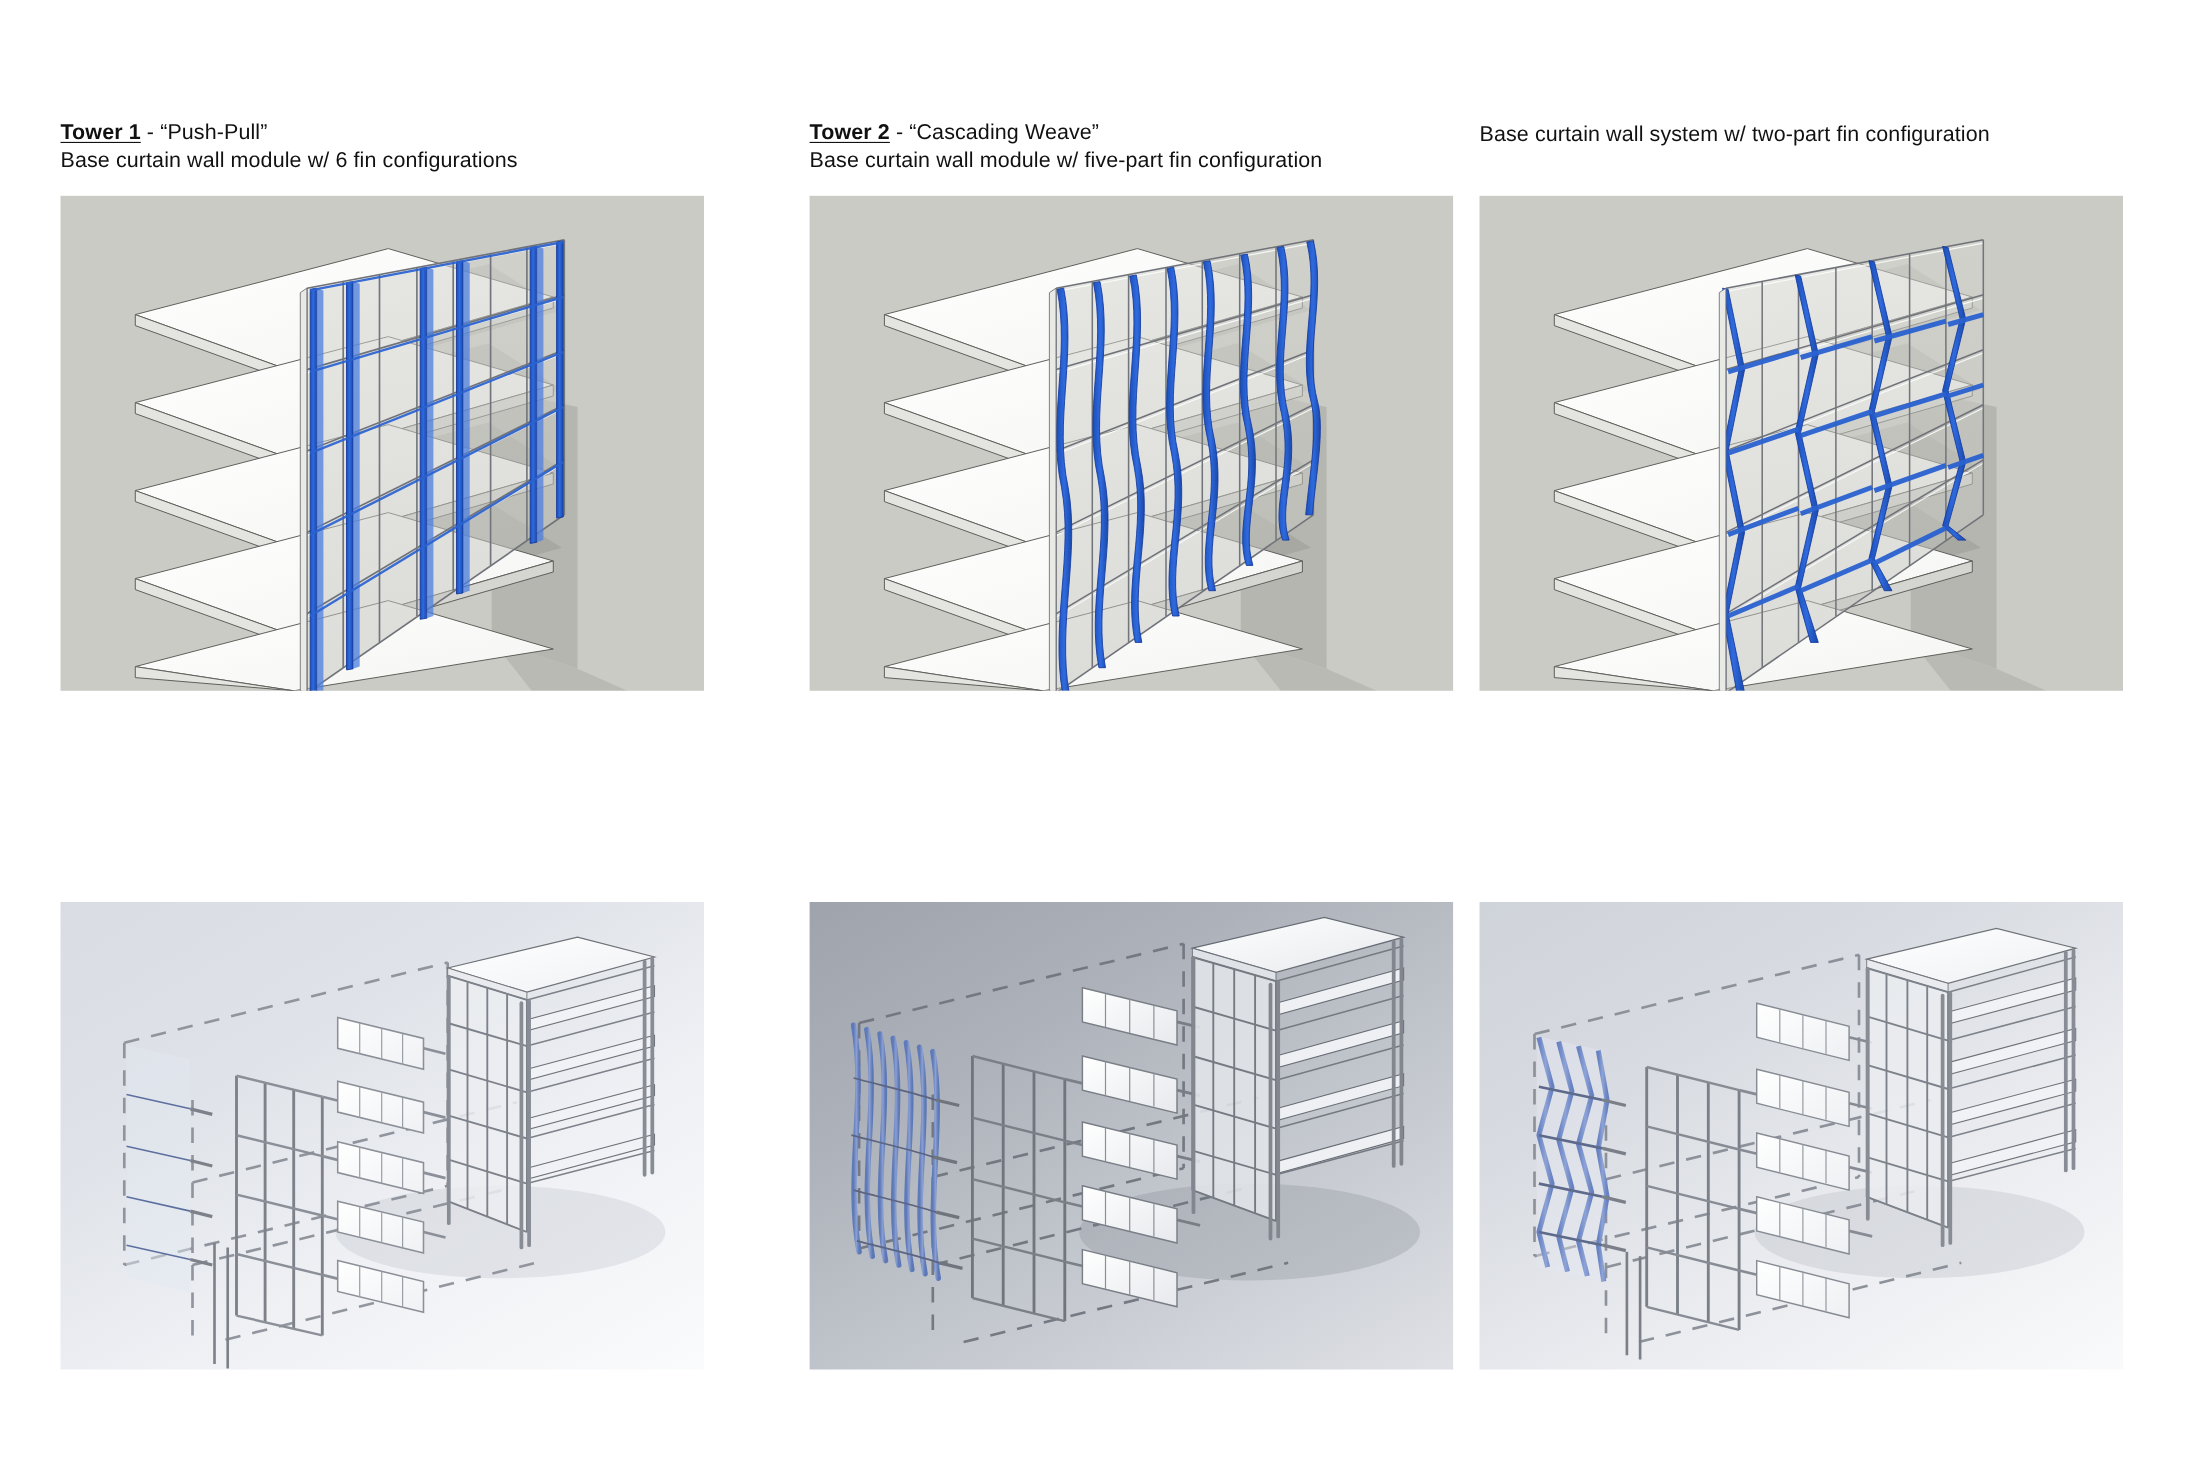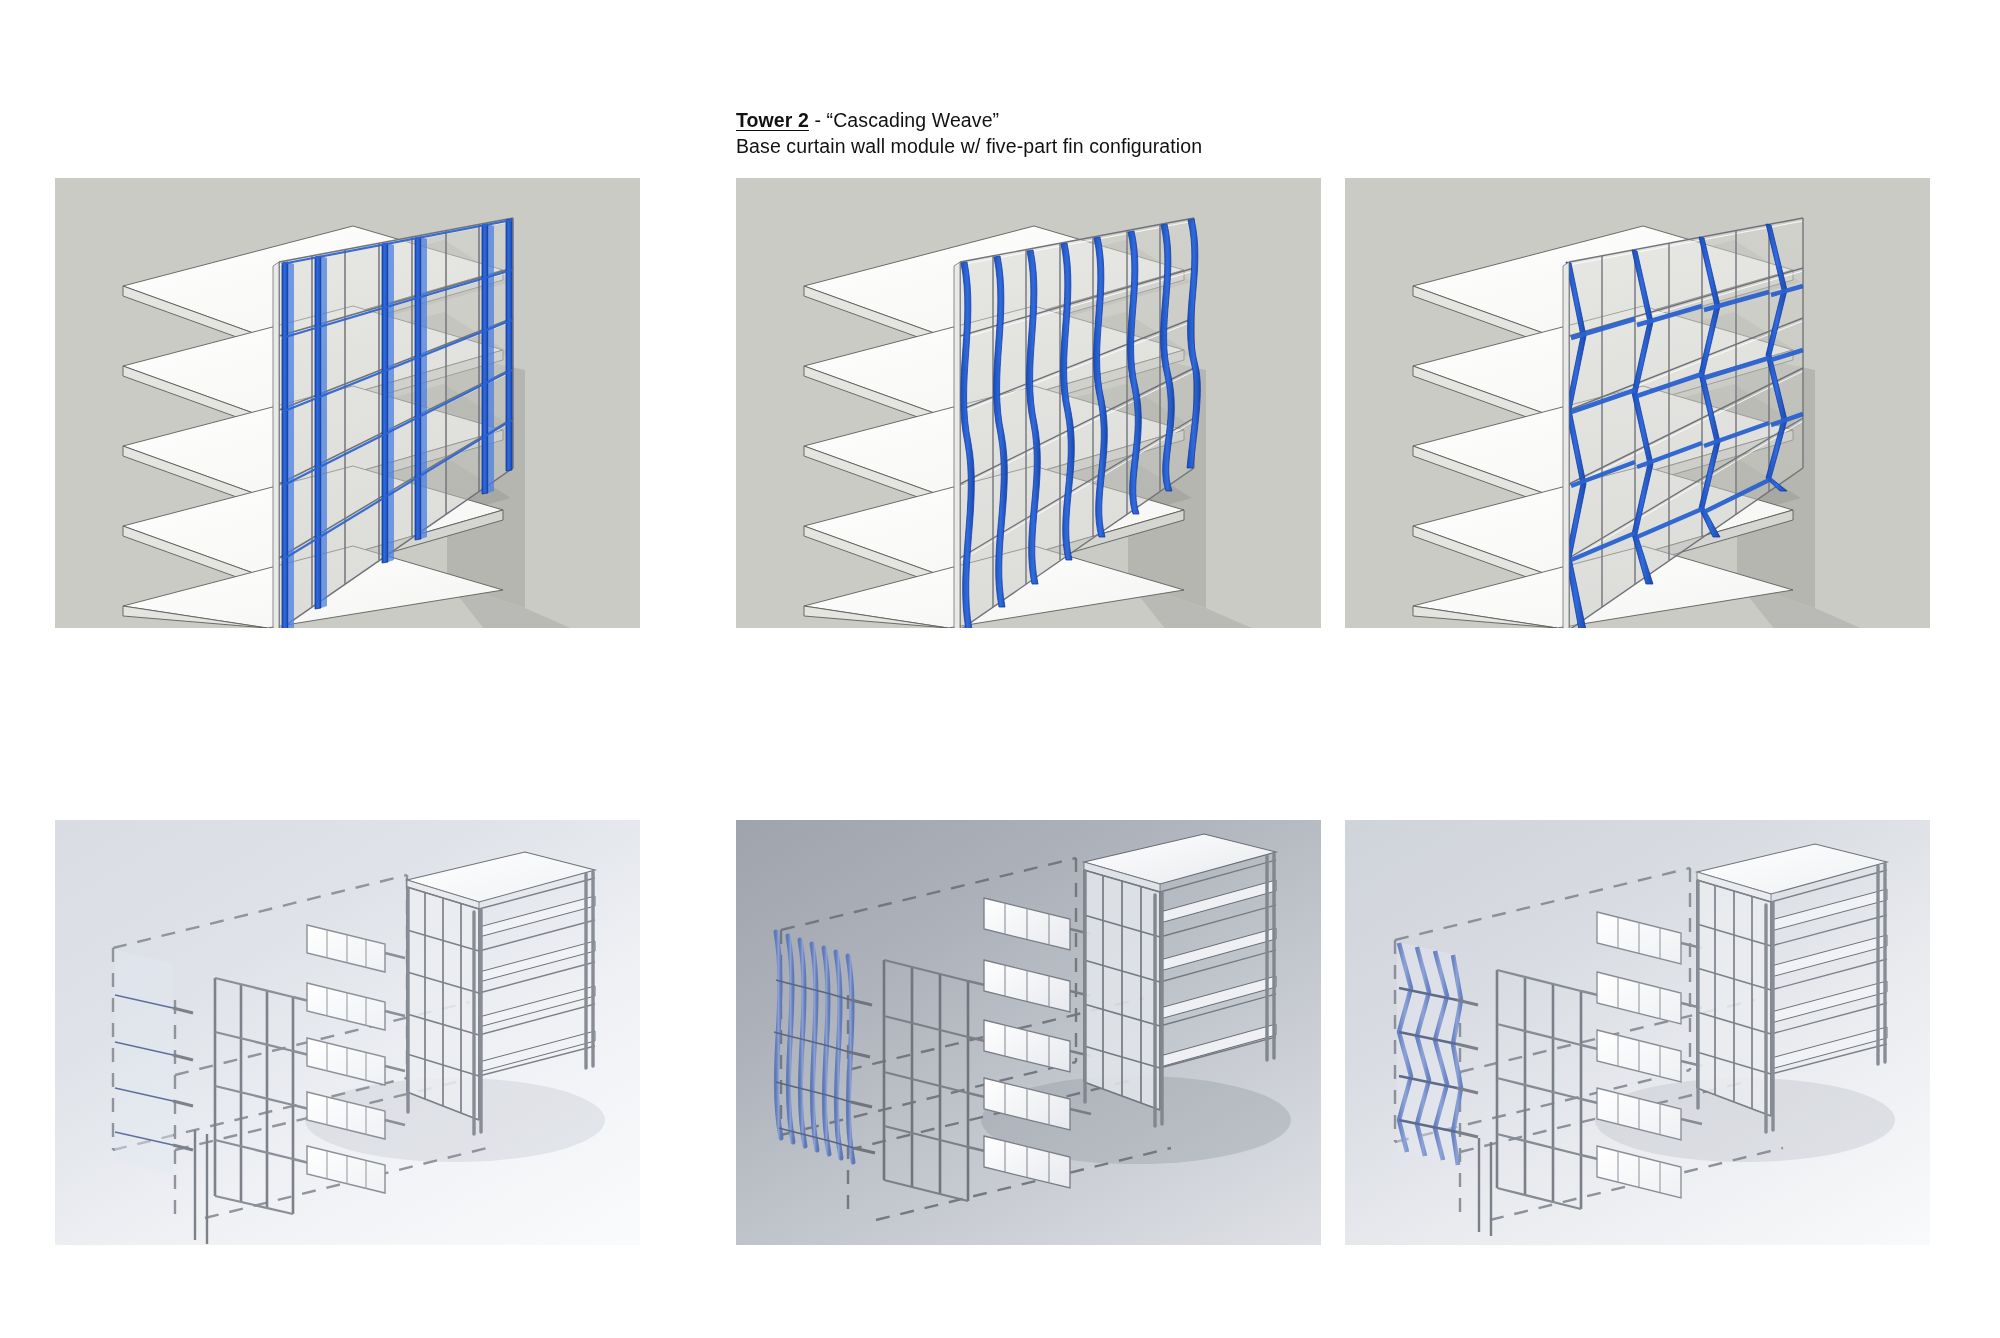--- a/index.html
+++ b/index.html
@@ -25,20 +25,24 @@
   #col2 .panel-bot{background:linear-gradient(150deg,#9ea3ac 0%,#adb2ba 30%,#c2c6cd 60%,#dfe1e6 100%);}
   #col3 .panel-bot{background:linear-gradient(150deg,#cfd3da 0%,#d8dbe1 32%,#e9ebef 62%,#f9fafb 100%);}
   .panel svg{display:block;}
 </style>
 </head>
 <body>
 
 <div class="sheet">
 
   <div class="col" id="col1">
+    <div class="caption">
+      <div class="cap-line1"><span class="twr">Tower 1</span><span class="dash"> - </span><span class="nick">“Push-Pull”</span></div>
+      <div class="cap-line2">Base curtain wall module w/ 6 fin configurations</div>
+    </div>
 
     <div class="panel panel-top">
       <svg width="585" height="450" viewBox="0 0 585 450">
         <defs>
           <linearGradient id="slabTop1" x1="0" y1="0" x2="1" y2="1">
             <stop offset="0" stop-color="#ffffff"></stop>
               <stop offset="1" stop-color="#f4f4f2"></stop>
           </linearGradient>
           <linearGradient id="glass1" x1="0" y1="0" x2="0" y2="1">
             <stop offset="0" stop-color="#d6d6d1" stop-opacity="0.55"></stop>
@@ -561,20 +565,21 @@
             <line x1="419" y1="75" x2="419" y2="306"></line>
             <line x1="349" y1="51" x2="349" y2="282"></line>
           </g>
         </g>
       </svg>
     </div>
   </div>
 
   <div class="col" id="col3">
     <div class="caption">
+      <div class="cap-line2">Base curtain wall system w/ two-part fin configuration</div>
     </div>
 
     <div class="panel panel-top">
       <svg width="585" height="450" viewBox="0 0 585 450">
         <defs>
           <linearGradient id="slabTop3" x1="0" y1="0" x2="1" y2="1">
             <stop offset="0" stop-color="#ffffff"></stop>
               <stop offset="1" stop-color="#f4f4f2"></stop>
           </linearGradient>
           <linearGradient id="glass3" x1="0" y1="0" x2="0" y2="1">

